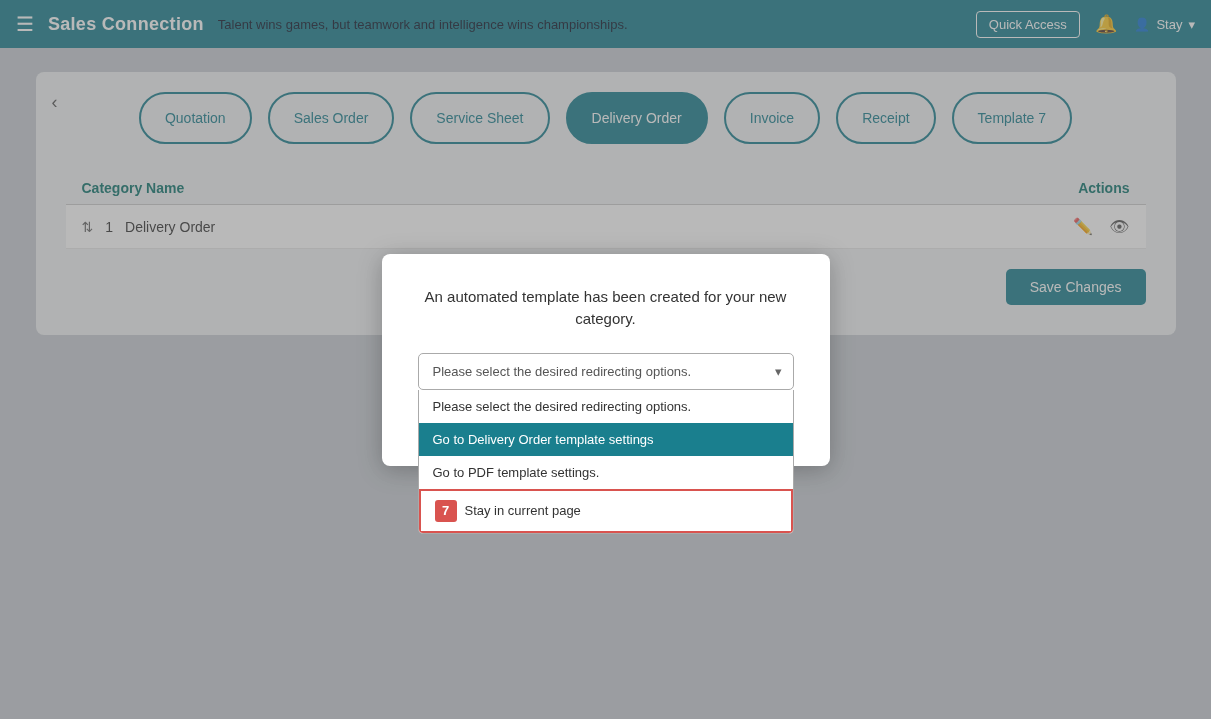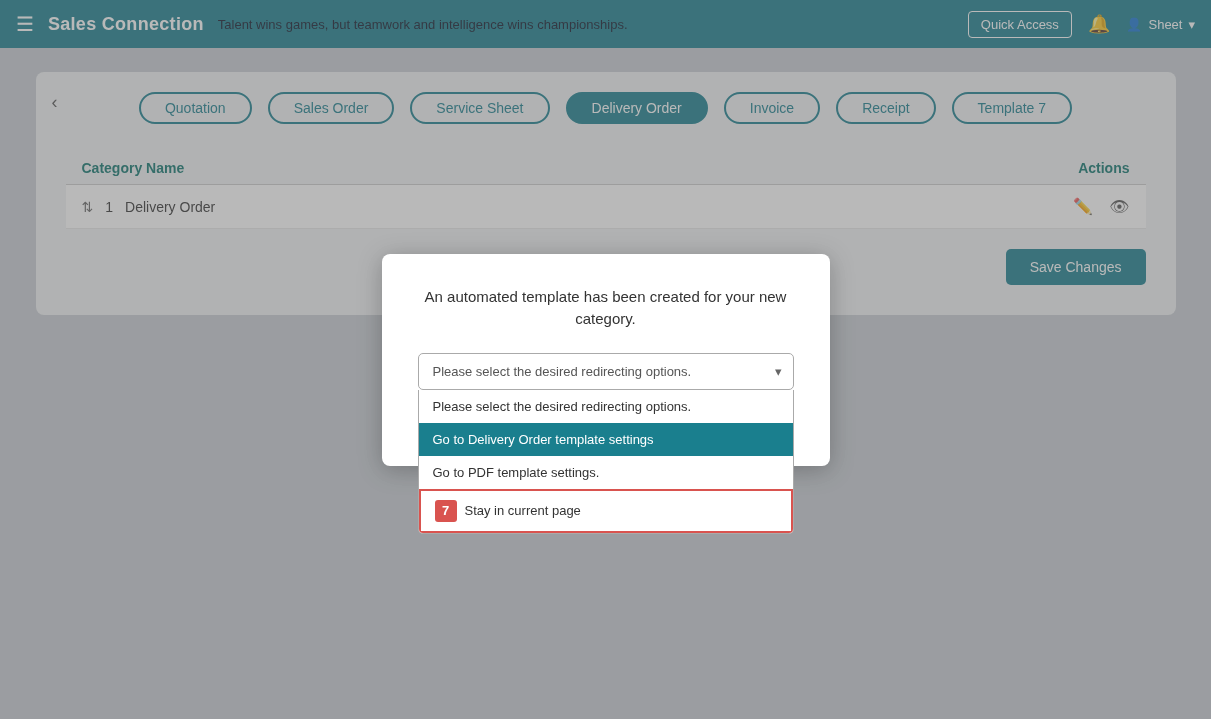--- a/index.html
+++ b/index.html
@@ -74,21 +74,21 @@
     
     .tabs-row {
       display: flex;
       gap: 16px;
       justify-content: center;
       flex-wrap: wrap;
       margin-bottom: 28px;
     }
     .tab-btn {
       border-radius: 50px;
-      padding: 6px 24px;
+      padding: 16px 24px;
       font-size: 14px;
       cursor: pointer;
       font-weight: 500;
       border: 2px solid #1a7f8e;
       background: transparent;
       color: #1a7f8e;
     }
     .tab-btn.active {
       background: #1a7f8e;
       color: #fff;
@@ -265,21 +265,21 @@
   <div class="topnav-left">
     <span class="hamburger">☰</span>
     <span class="topnav-brand">Sales Connection</span>
     <span class="topnav-tagline">Talent wins games, but teamwork and intelligence wins championships.</span>
   </div>
   <div class="topnav-right">
     <button class="quick-access-btn">Quick Access</button>
     <span class="notif-icon">🔔</span>
     <div class="user-info">
       <span>👤</span>
-      <span>Sheet</span>
+      <span>Stay</span>
       <span>▾</span>
     </div>
   </div>
 </nav>
 
 <div class="main-bg">
 
   <div class="card">
     <span class="back-arrow">‹</span>
 

